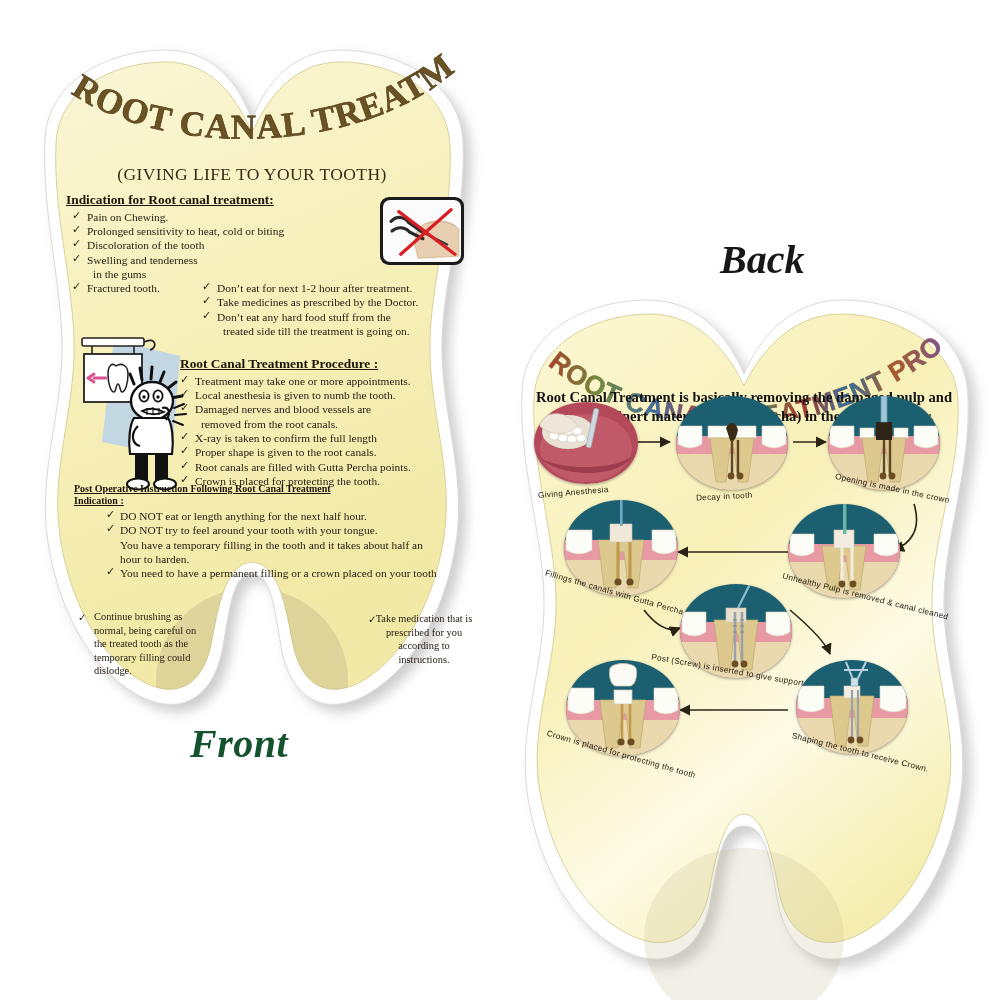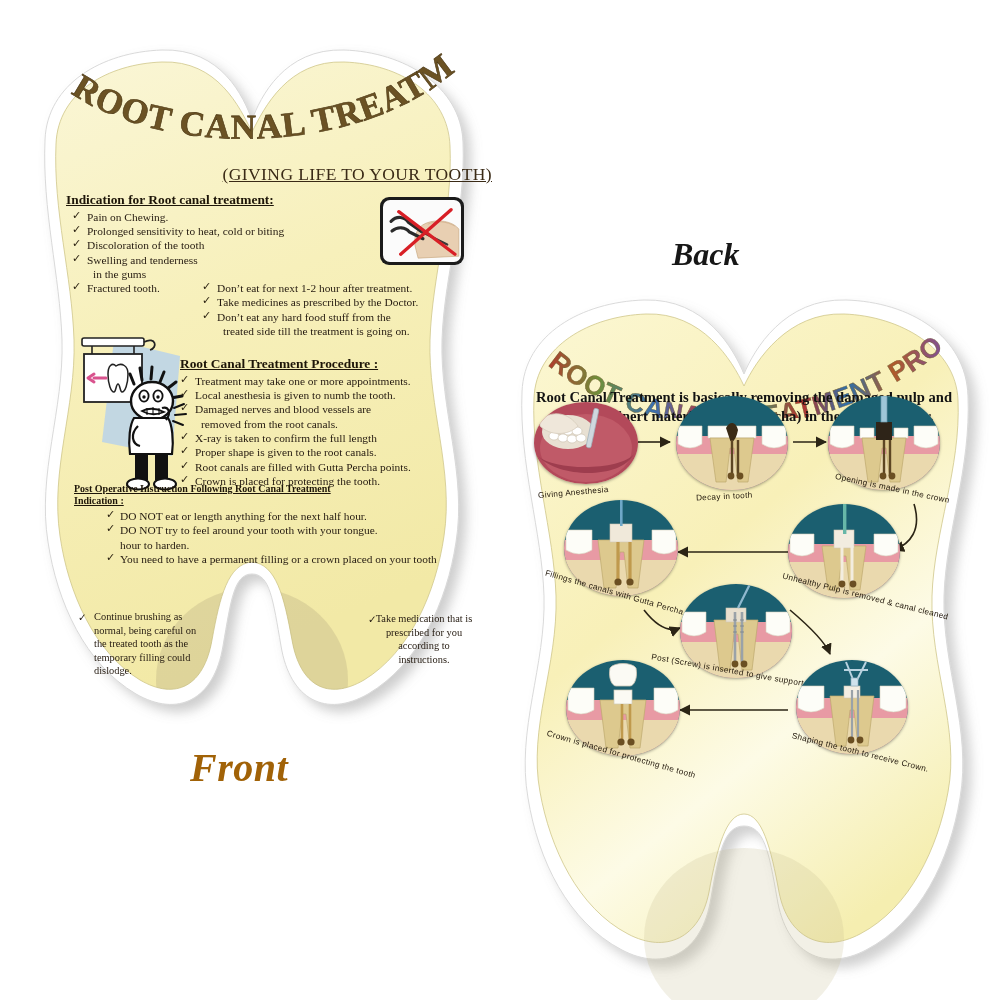--- a/index.html
+++ b/index.html
@@ -21,24 +21,23 @@
   .front-text{position:absolute;color:#241a10;font-family:"Liberation Serif","DejaVu Serif",serif;}
 
   
   .arc-title{position:absolute;left:0;top:0;width:480px;height:150px;}
   .arc-title text{
      font-family:"Liberation Serif","DejaVu Serif",serif;
      font-weight:700;letter-spacing:1px;
   }
 
   .subtitle{
-    position:absolute;left:0;top:124px;width:480px;text-align:right;
+    position:absolute;left:0;top:124px;width:480px;text-align:center;
     font-size:17.5px;letter-spacing:.4px;color:#3a2a16;
     font-family:"Liberation Serif","DejaVu Serif",serif;
-    text-decoration:underline;
   }
 
   .sec-head{
     font-weight:700;text-decoration:underline;color:#1d1508;
     font-size:13.4px;line-height:1.24;
   }
   .sec-head.small{font-size:10px;}
   ul.ticks{list-style:none;margin:1px 0 0 0;padding:0;}
   ul.ticks li{
     position:relative;padding-left:15px;font-size:11.4px;line-height:1.26;
@@ -299,20 +298,21 @@
           <li><span class="tk">✓</span><span>Crown is placed for protecting the tooth.</span></li>
         </ul>
       </div>
 
       <div class="front-text" id="post-block">
         <div class="sec-head small nowrap">Post Operative Instruction Following Root Canal Treatment</div>
         <div class="sec-head small">Indication :</div>
         <ul class="ticks">
           <li><span class="tk">✓</span><span>DO NOT eat or length anything for the next half hour.</span></li>
           <li><span class="tk">✓</span><span>DO NOT try to feel around your tooth with your tongue.</span></li>
+          <li class="cont"><span>You have a temporary filling in the tooth and it takes about half an</span></li>
           <li class="cont"><span>hour to harden.</span></li>
           <li><span class="tk">✓</span><span>You need to have a permanent filling or a crown placed on your tooth</span></li>
         </ul>
       </div>
 
       <div class="root-note" id="note-left">
         <span class="tk">✓</span>
         <span class="body" style="display:block">Continue brushing as normal, being careful on the treated tooth as the temporary filling could dislodge.</span>
       </div>
       <div class="root-note" id="note-right">
@@ -598,16 +598,16 @@
             <circle cx="55" cy="82" r="3.6" fill="#6b4f22"></circle>
               <circle cx="65" cy="82" r="3.6" fill="#6b4f22"></circle>
           </svg>
         </div>
         <div class="cap" style="left:-22px;top:90px;transform:rotate(16deg)">Crown is placed for protecting the tooth</div>
       </div>
 
     </div>
   </div>
 
-  <div class="biglabel" id="label-front" style="position:absolute;font-family:'Liberation Serif','DejaVu Serif',serif;font-weight:700;font-style:italic;font-size:40px;color:#a16207;margin-top:24px;">Front</div>
-  <div class="bigLabel" id="label-back" style="position:absolute;font-family:'Liberation Serif','DejaVu Serif',serif;font-weight:700;font-style:italic;font-size:32px;color:#171717;">Back</div>
+  <div class="biglabel" id="label-front" style="position:absolute;font-family:'Liberation Serif','DejaVu Serif',serif;font-weight:700;font-style:italic;font-size:40px;color:#14532d;">Front</div>
+  <div class="bigLabel" id="label-back" style="position:absolute;font-family:'Liberation Serif','DejaVu Serif',serif;font-weight:700;font-style:italic;font-size:40px;color:#171717;margin-left:48px;">Back</div>
 
 </div>
 
 </body></html>

